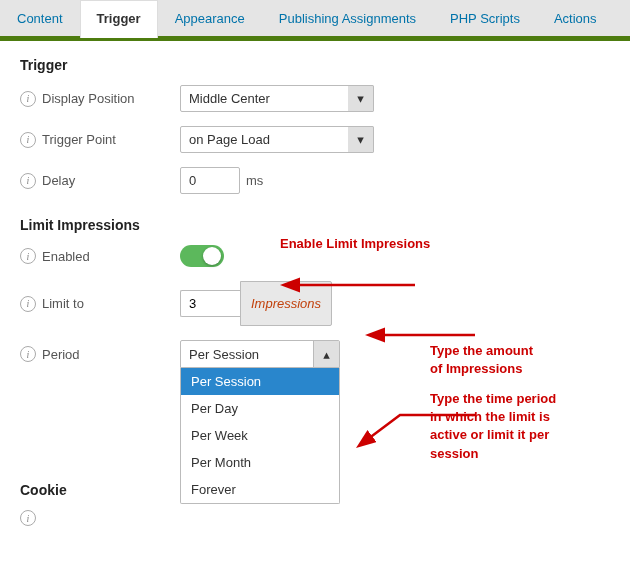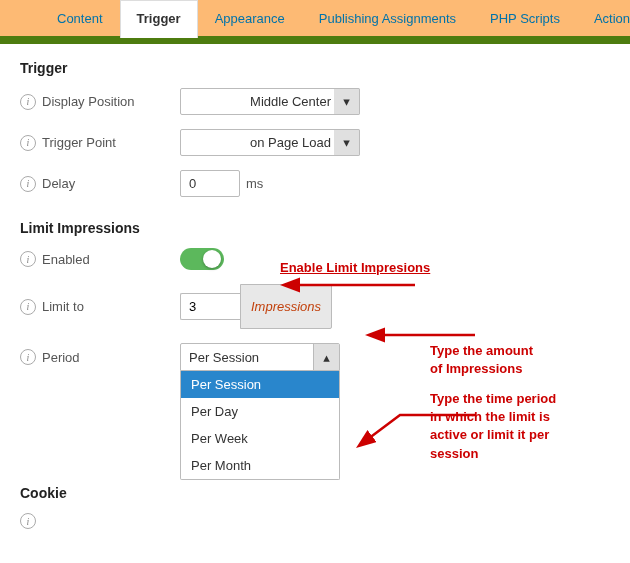--- a/index.html
+++ b/index.html
@@ -9,23 +9,22 @@
       background: #fff;
       color: #333;
       width: 630px;
       min-height: 563px;
       overflow: hidden;
     }
 
     
     .tabs {
       display: flex;
-      border-bottom: 8px solid #4d7c0f;
-      background: #fdba74;
-      padding-left: 40px;
+      border-bottom: 5px solid #4d7c0f;
+      background: #e5e5e5;
     }
     .tab {
       padding: 10px 16px;
       cursor: pointer;
       color: #0073aa;
       font-size: 13px;
       border: 1px solid transparent;
       border-bottom: none;
       background: transparent;
       white-space: nowrap;
@@ -87,24 +86,23 @@
       display: inline-flex;
       align-items: center;
     }
     .select-box {
       appearance: none;
       background: #fff;
       border: 1px solid #bbb;
       padding: 5px 28px 5px 8px;
       font-size: 13px;
       color: #333;
-      width: 180px;
+      width: 194px;
       cursor: pointer;
       border-radius: 2px;
-      text-align: right;
     }
     .select-arrow {
       position: absolute;
       right: 0;
       top: 0;
       bottom: 0;
       width: 26px;
       background: #e0e0e0;
       border: 1px solid #bbb;
       border-left: none;
@@ -365,20 +363,21 @@
           <span>Per Session</span>
           <div class="period-arrow">
             <span>▴</span>
           </div>
         </div>
         <div class="period-dropdown">
           <div class="period-option selected">Per Session</div>
           <div class="period-option">Per Day</div>
           <div class="period-option">Per Week</div>
           <div class="period-option">Per Month</div>
+          <div class="period-option">Forever</div>
         </div>
       </div>
     </div>
 
     <div style="margin-top: 114px;">
       <div class="section-title">Cookie</div>
       <div class="field-row">
         <div class="field-label">
           <span class="info-icon">i</span>
         </div>
@@ -390,21 +389,21 @@
   <div class="annotations">
 
     <svg class="arrow-svg" style="left:220px; top:260px; width:200px; height:50px;" viewBox="0 0 200 50">
       <defs>
         <marker id="arrow1" markerWidth="8" markerHeight="8" refX="6" refY="3" orient="auto">
           <path d="M0,0 L0,6 L8,3 z" fill="#cc0000"></path>
         </marker>
       </defs>
       <path d="M 195,25 L 110,25 L 65,25" stroke="#cc0000" stroke-width="2.5" fill="none" marker-end="url(#arrow1)"></path>
     </svg>
-    <div class="annotation" style="left:280px; top:260px;text-decoration:underline;">Enable Limit Impresions</div>
+    <div class="annotation" style="left:280px; top:236px;">Enable Limit Impresions</div>
 
     <svg class="arrow-svg" style="left:350px; top:320px; width:130px; height:50px;" viewBox="0 0 130 50">
       <defs>
         <marker id="arrow2" markerWidth="8" markerHeight="8" refX="6" refY="3" orient="auto">
           <path d="M0,0 L0,6 L8,3 z" fill="#cc0000"></path>
         </marker>
       </defs>
       <path d="M 125,15 L 60,15 L 20,15" stroke="#cc0000" stroke-width="2.5" fill="none" marker-end="url(#arrow2)"></path>
     </svg>
     <div class="annotation" style="left:430px; top:308px; line-height:1.4;margin-top:34px;">Type the amount<br>of Impressions</div>

